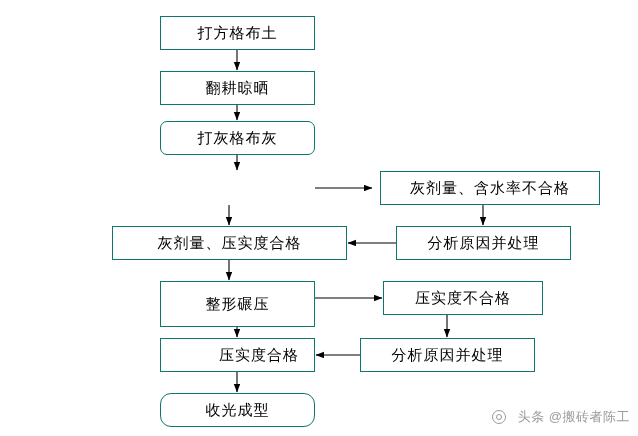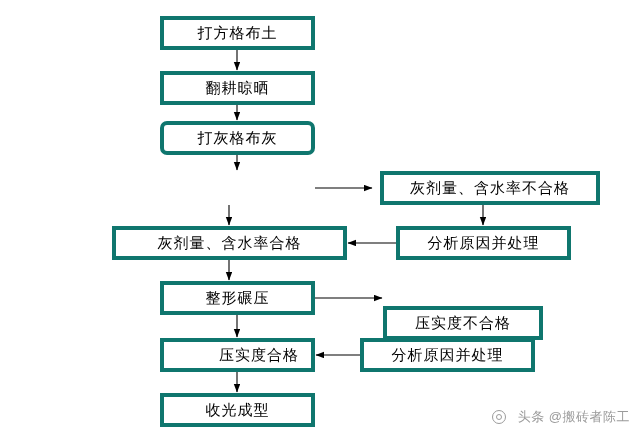--- a/index.html
+++ b/index.html
@@ -13,21 +13,21 @@
   #canvas {
     position: relative;
     width: 638px;
     height: 436px;
     background: #ffffff;
     overflow: hidden;
   }
   .node {
     position: absolute;
     box-sizing: border-box;
-    border: 4px solid #0f766e;
+    border: 1px solid #0f766e;
     background: #ffffff;
     color: #000000;
     display: flex;
     align-items: center;
     justify-content: center;
     font-size: 15px;
     letter-spacing: 1px;
     white-space: nowrap;
     font-family: "Liberation Sans", sans-serif;
   }
@@ -118,38 +118,38 @@
   <div class="node" style="left:160px; top:71px; width:155px; height:34px;">
     <span>翻耕晾晒</span>
   </div>
   <div class="node" style="left:160px; top:121px; width:155px; height:34px;border-radius:7px;">
     <span>打灰格布灰</span>
   </div>
   <div class="node" style="left:373px; top:171px; width:220px; height:34px;margin-left:7px;">
     <span>灰剂量、含水率不合格</span>
   </div>
   <div class="node" style="left:112px; top:226px; width:235px; height:34px;">
-    <span>灰剂量、含水率合格</span>
+    <span>灰剂量、压实度合格</span>
   </div>
   <div class="node" style="left:396px; top:226px; width:175px; height:34px;">
     <span>分析原因并处理</span>
   </div>
-  <div class="node" style="left:160px; top:281px; width:155px; height:34px;">
+  <div class="node" style="left:160px; top:281px; width:155px; height:46px;">
     <span>整形碾压</span>
   </div>
-  <div class="node" style="left:383px; top:281px; width:160px; height:34px;margin-top:25px;">
+  <div class="node" style="left:383px; top:281px; width:160px; height:34px;">
     <span>压实度不合格</span>
   </div>
   <div class="node" style="left:160px; top:338px; width:155px; height:34px;padding-left:43px;">
     <span>压实度合格</span>
   </div>
   <div class="node" style="left:360px; top:338px; width:175px; height:34px;">
     <span>分析原因并处理</span>
   </div>
-  <div class="node" style="left:160px; top:393px; width:155px; height:34px;">
+  <div class="node" style="left:160px; top:393px; width:155px; height:34px;border-radius:11px;">
     <span>收光成型</span>
   </div>
 
   <div class="watermark">
     <span class="wm-icon"></span>
     <span>头条 @搬砖者陈工</span>
   </div>
 
 </div>
 

